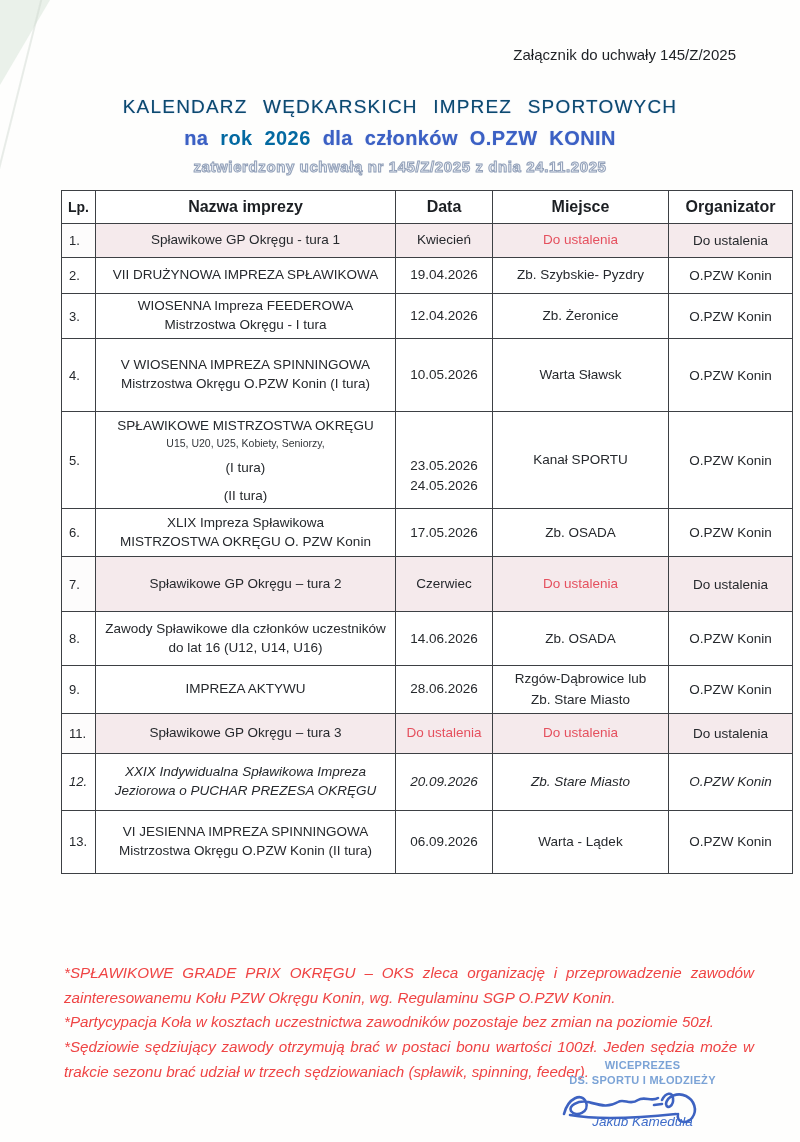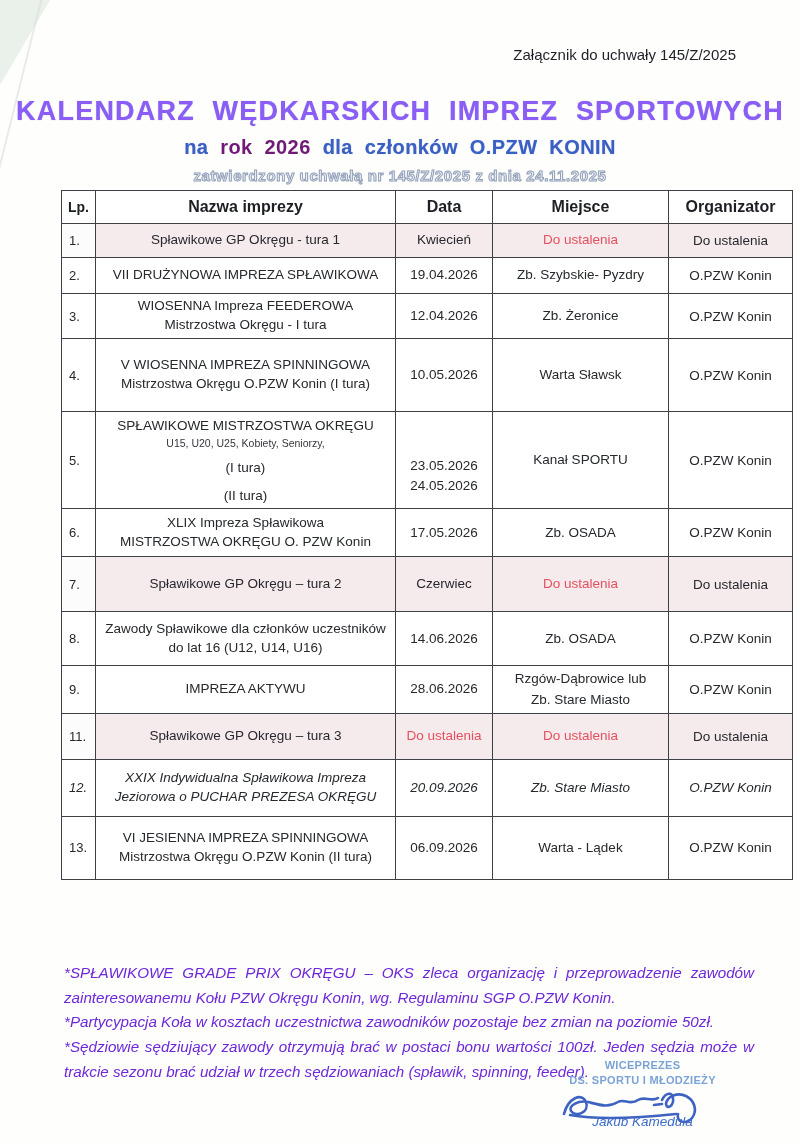--- a/index.html
+++ b/index.html
@@ -19,27 +19,27 @@
   }
   .smudge { position:absolute; background:rgba(140,140,145,.16); filter:blur(2px); border-radius:3px; }
 
   .attachment-note {
     position:absolute; top:46px; right:64px;
     font-size:15px; color:#1e2125;
   }
 
   .title-block { position:absolute; top:96px; left:0; width:100%; text-align:center; }
   .title-line1 {
-    font-size:27px; font-weight:bold; color:#8b5cf6;
+    font-size:19px; font-weight:normal; color:#0c4a6e;
     letter-spacing:1.2px; word-spacing:9px;
     text-shadow:0 0 1px rgba(59,96,196,.55);
   }
   .title-line2 { margin-top:9px; font-size:20px; font-weight:bold; letter-spacing:.4px; word-spacing:6px; }
   .title-line2 .blue { color:#3b60c4; text-shadow:0 0 1px rgba(59,96,196,.5); }
-  .title-line2 .dark { color:#701a75;margin-top:8px; }
+  .title-line2 .dark { color:#0369a1;margin-top:8px; }
   .title-approval {
     margin-top:8px; font-size:15px; font-weight:bold; letter-spacing:.6px;
     color:#eef2f8; -webkit-text-stroke:1px #93a1b9;
     text-shadow:0 0 1px rgba(120,135,160,.5);
   }
 
   table.events {
     position:absolute; left:61px; top:190px; width:731px;
     border-collapse:collapse; table-layout:fixed;
   }
@@ -53,21 +53,21 @@
   .events td.vtop { vertical-align:top; padding-top:5px; }
   .events td.vbottom { vertical-align:bottom; padding-bottom:12px; }
   .name-line { line-height:1.38; }
   .name-line.small { font-size:10.5px; color:#34373b; }
   .name-line.gap { margin-top:9px; }
   .cell-line { line-height:1.5; }
   .red { color:#e5505e; }
 
   .notes {
     position:absolute; left:64px; top:961px; width:690px;
-    font-style:italic; font-size:15.2px; line-height:1.62; color:#6d28d9;
+    font-style:italic; font-size:15.2px; line-height:1.62; color:#ef4444;
   }
   .notes p { margin:0; }
   .notes p.just { text-align:justify; }
 
   .signature-block { position:absolute; top:1058px; right:50px; width:215px; text-align:center; }
   .sig-role { font-size:11px; font-weight:bold; color:#7ba3d6; line-height:1.35; letter-spacing:.3px; }
   .sig-scribble { display:block; margin:-4px auto -14px auto; }
   .sig-name { font-style:italic; font-size:13.5px; color:#3e6cc9; }
 </style>
 </head>
@@ -229,21 +229,21 @@
         </td>
         <td>
           <div class="cell-line">28.06.2026</div>
         </td>
         <td>
           <div class="cell-line">Rzgów-Dąbrowice   lub</div>
           <div class="cell-line">Zb. Stare Miasto</div>
         </td>
         <td>O.PZW Konin</td>
       </tr>
-      <tr class="hl" style="height: 46px; margin-left: 14px;">
+      <tr class="hl" style="height: 40px; margin-left: 14px;">
         <td class="lp">11.</td>
         <td>
           <div class="name-line">Spławikowe GP Okręgu – tura 3</div>
         </td>
         <td>
           <div class="cell-line red">Do ustalenia</div>
         </td>
         <td>
           <div class="cell-line red">Do ustalenia</div>
         </td>

